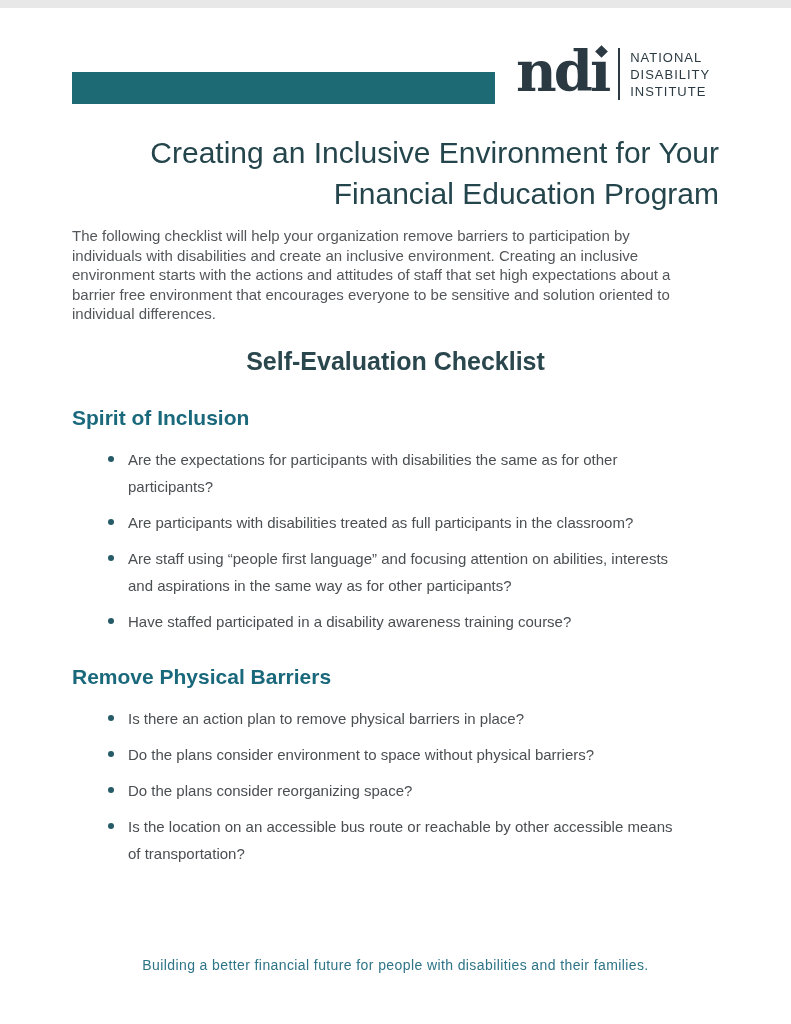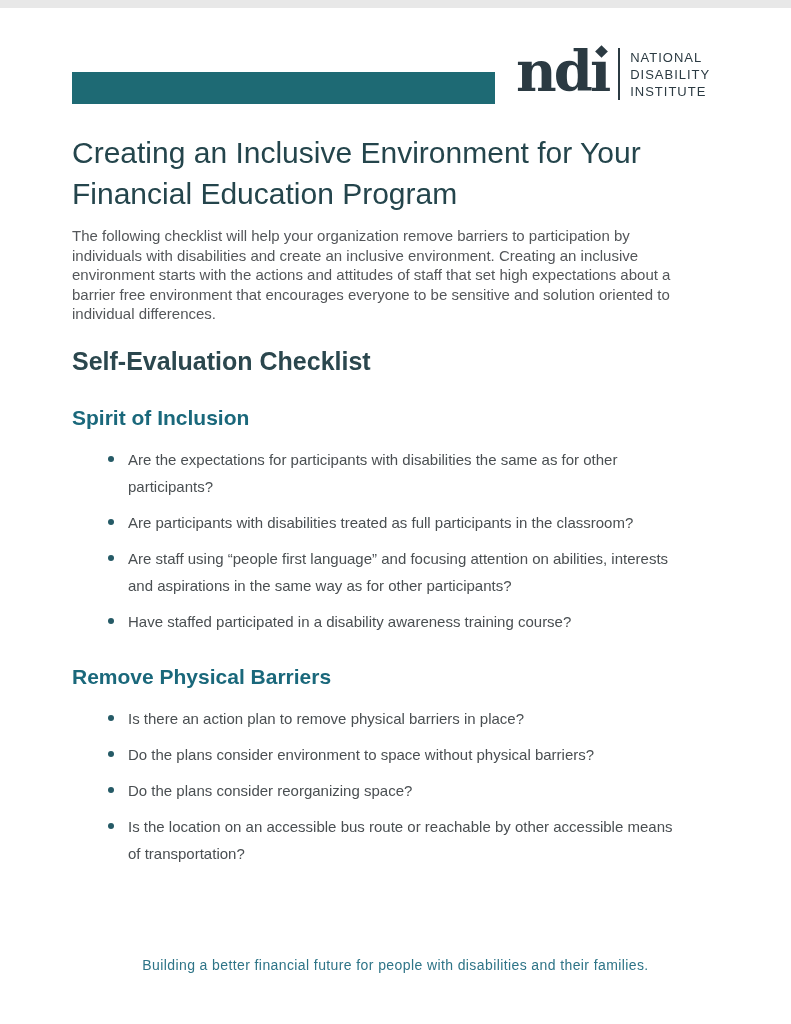--- a/index.html
+++ b/index.html
@@ -53,34 +53,35 @@
     color:#2B3A42;
   }
 
   
   .content { padding:0 72px; }
   .doc-title {
     margin:2px 0 0 0;
     font-size:30px; font-weight:400;
     line-height:41px;
     color:#24454C;
-    text-align:left;
+    text-align:right;
     white-space:pre-line;
   }
   .intro {
     margin:12px 0 0 0;
     font-size:15px;
     line-height:19.5px;
     color:#54575A;
     white-space:pre-line;
   }
   .checklist-title {
     margin:23px 0 0 0;
     font-size:25px; font-weight:bold;
     color:#2B474E;
+    text-align:center;
   }
   .section-heading {
     margin:30px 0 16px 0;
     font-size:21px; font-weight:bold;
     color:#1A687B;
   }
   ul.checklist {
     list-style:none;
     margin:0; padding:0 0 0 36px;
   }

